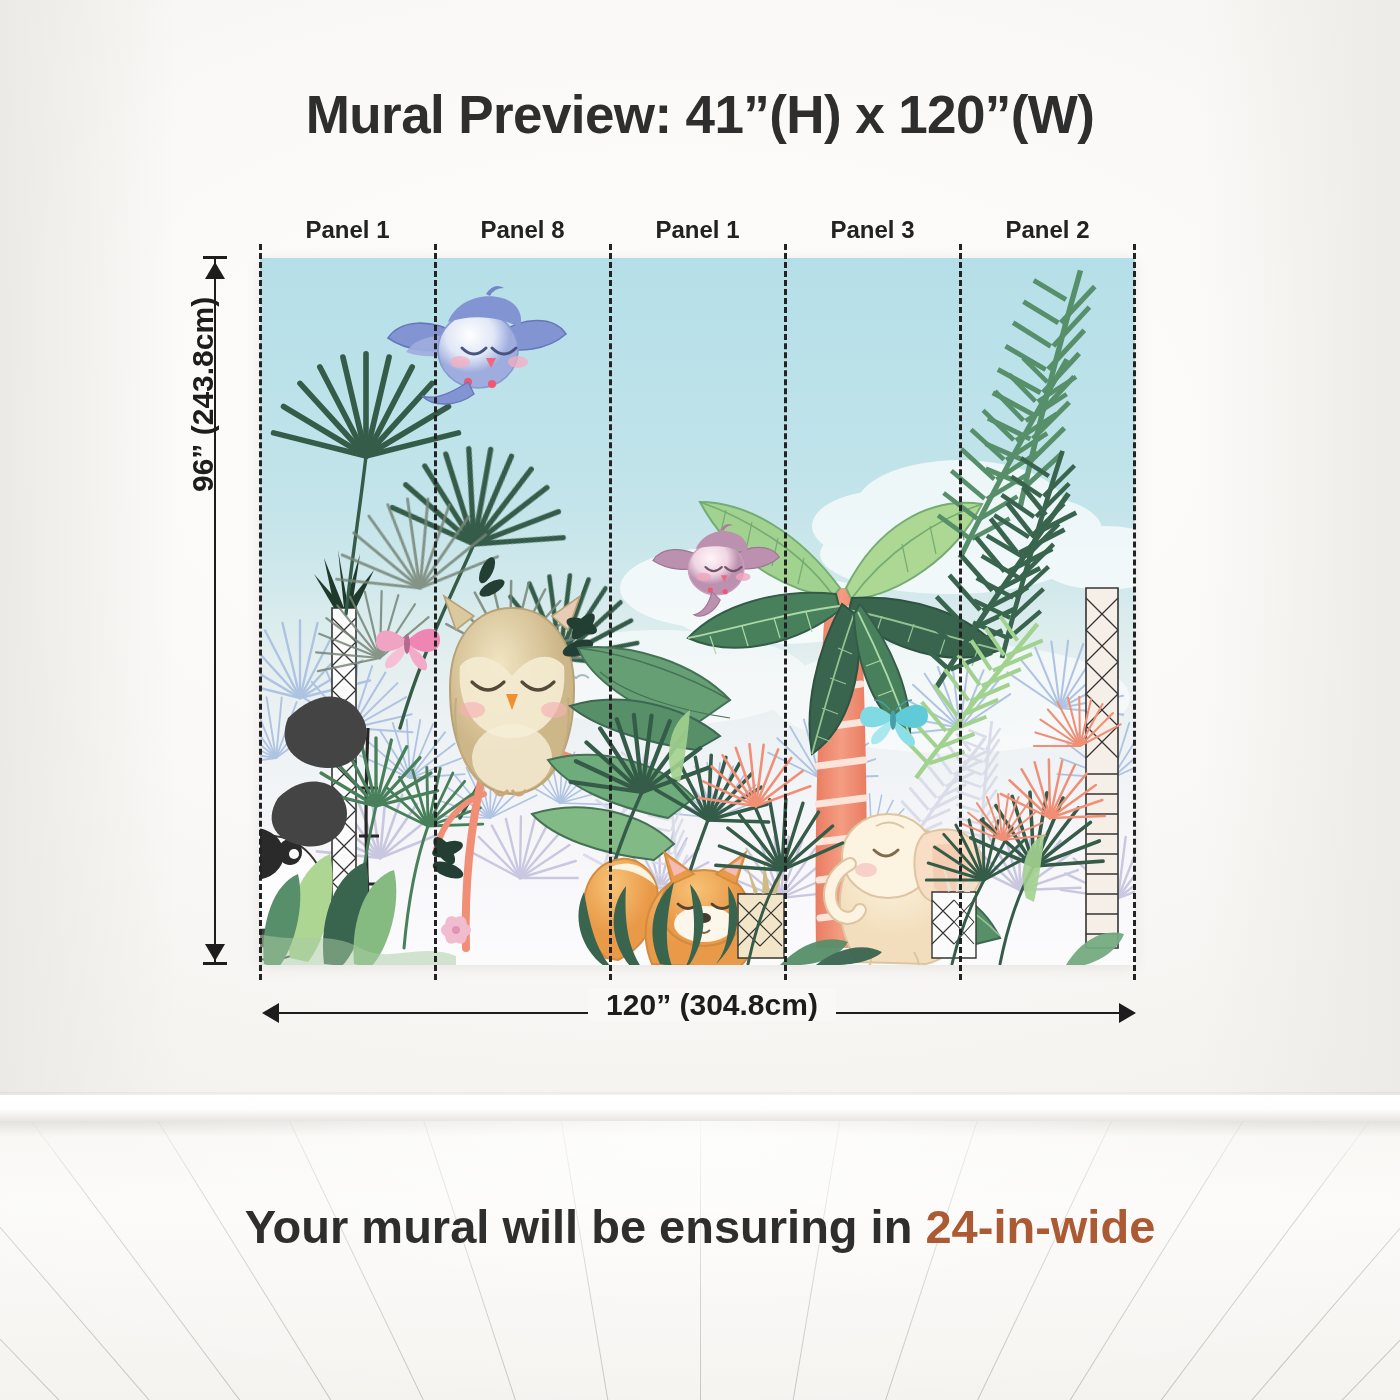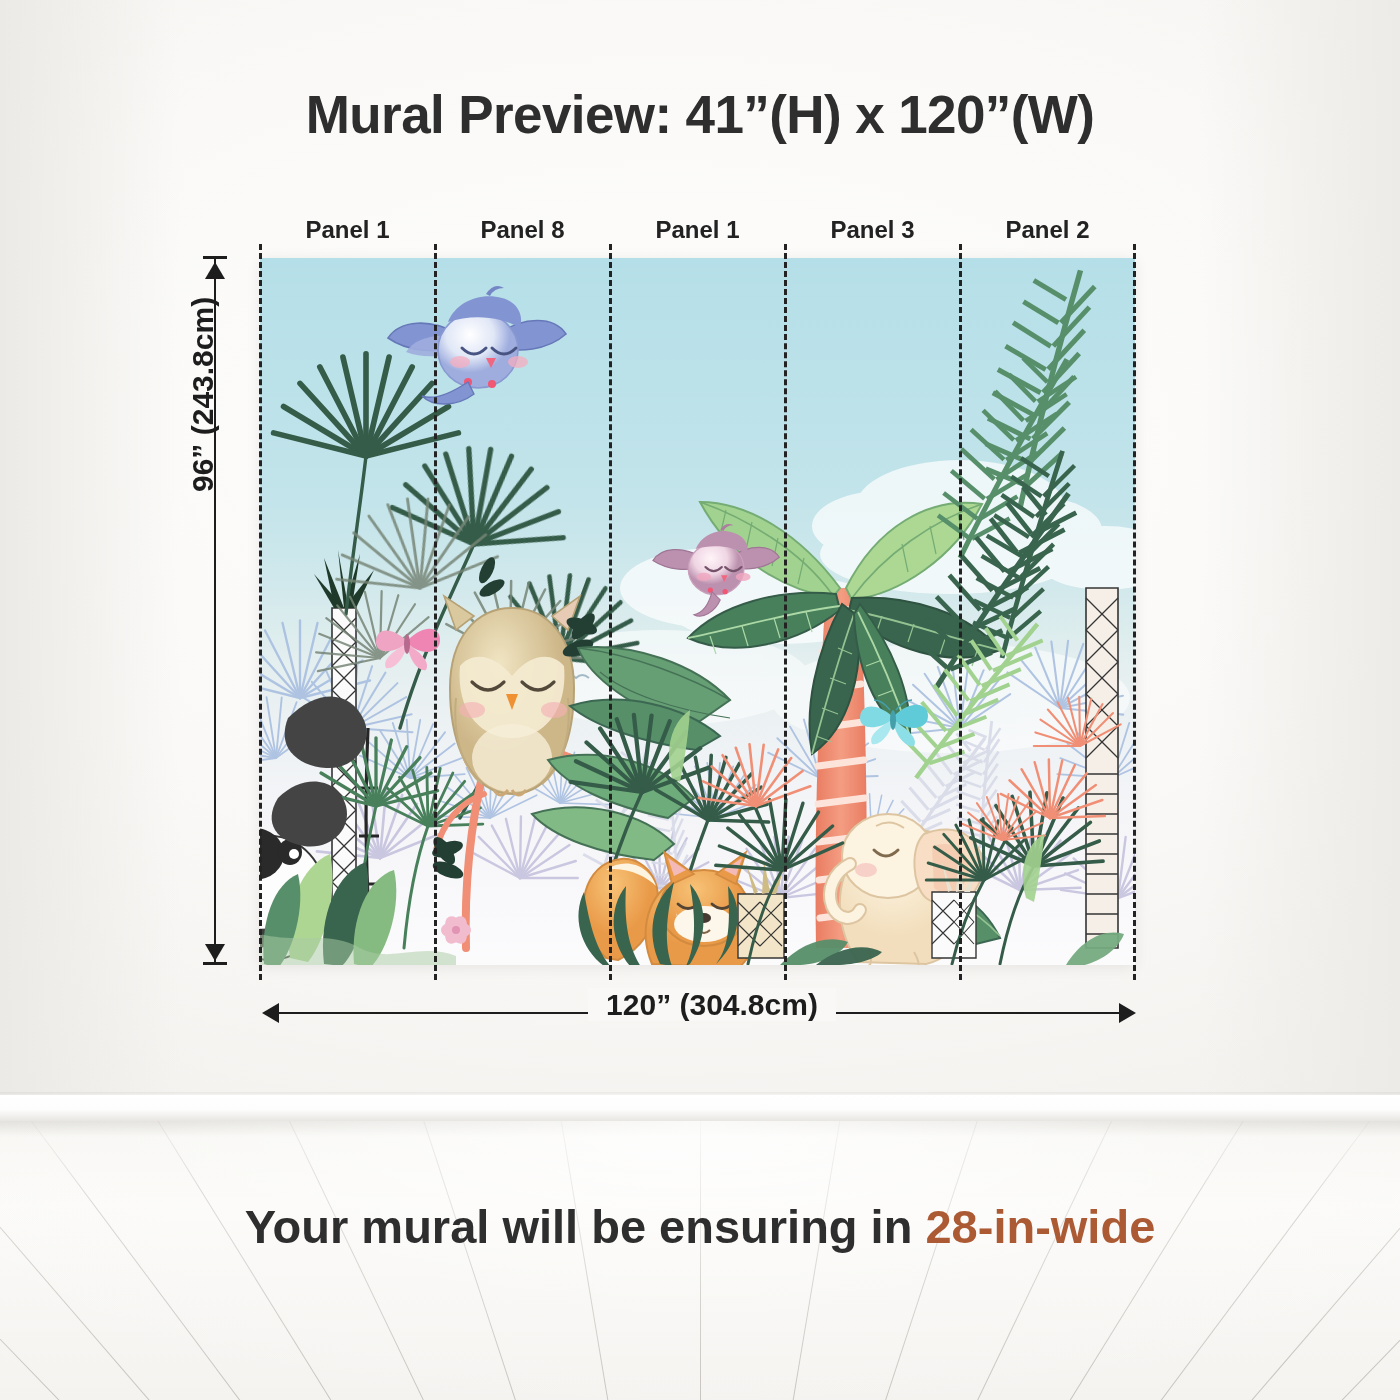--- a/index.html
+++ b/index.html
@@ -839,14 +839,14 @@
 <div class="arrow-up"></div>
 <div class="arrow-down"></div>
 <div class="dim-v-label">96” (243.8cm)</div>
 
 <div class="dim-h"></div>
 <div class="arrow-left"></div>
 <div class="arrow-right"></div>
 <div class="dim-h-label"><span>120” (304.8cm)</span></div>
 
 <div class="caption">
-  <span>Your mural will be ensuring in </span><span class="accent">28-in-wide</span><br>
+  <span>Your mural will be ensuring in </span><span class="accent">24-in-wide</span><br>
 </div>
 
 </body></html>

